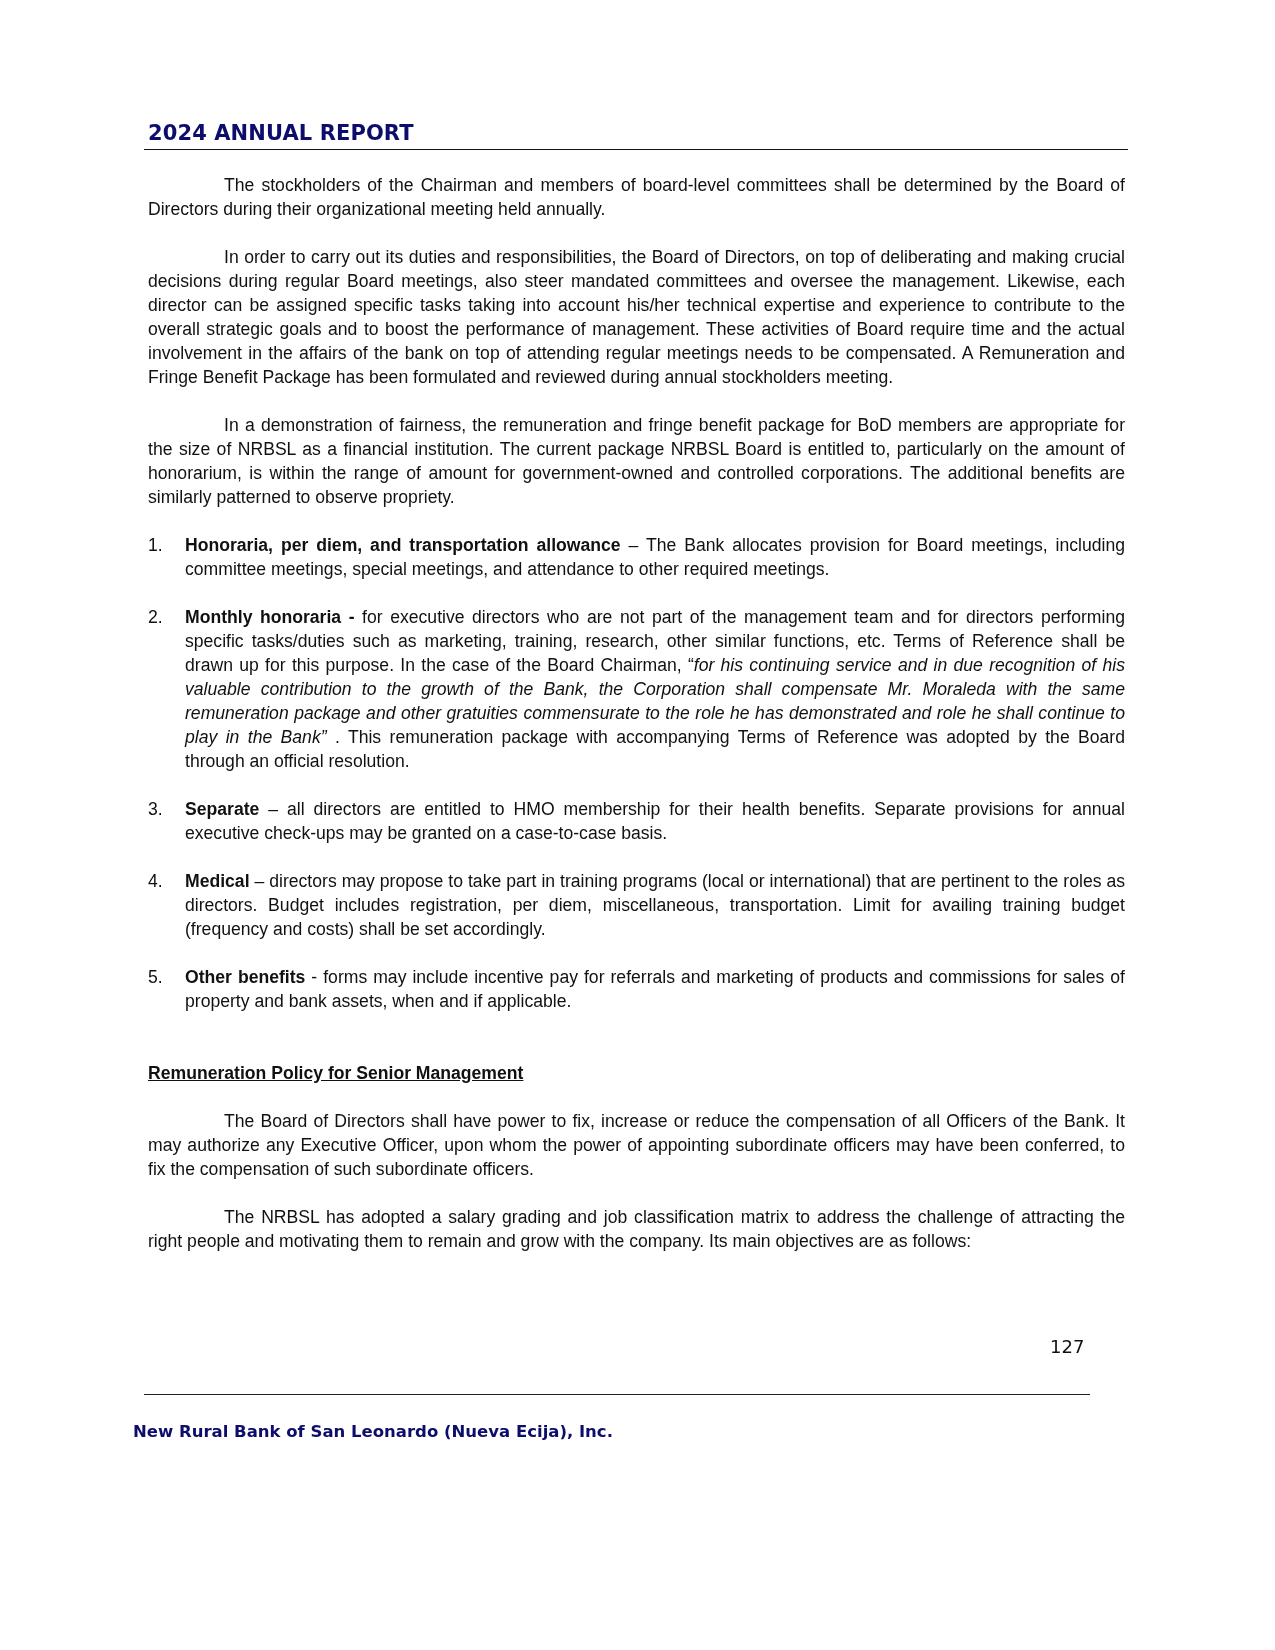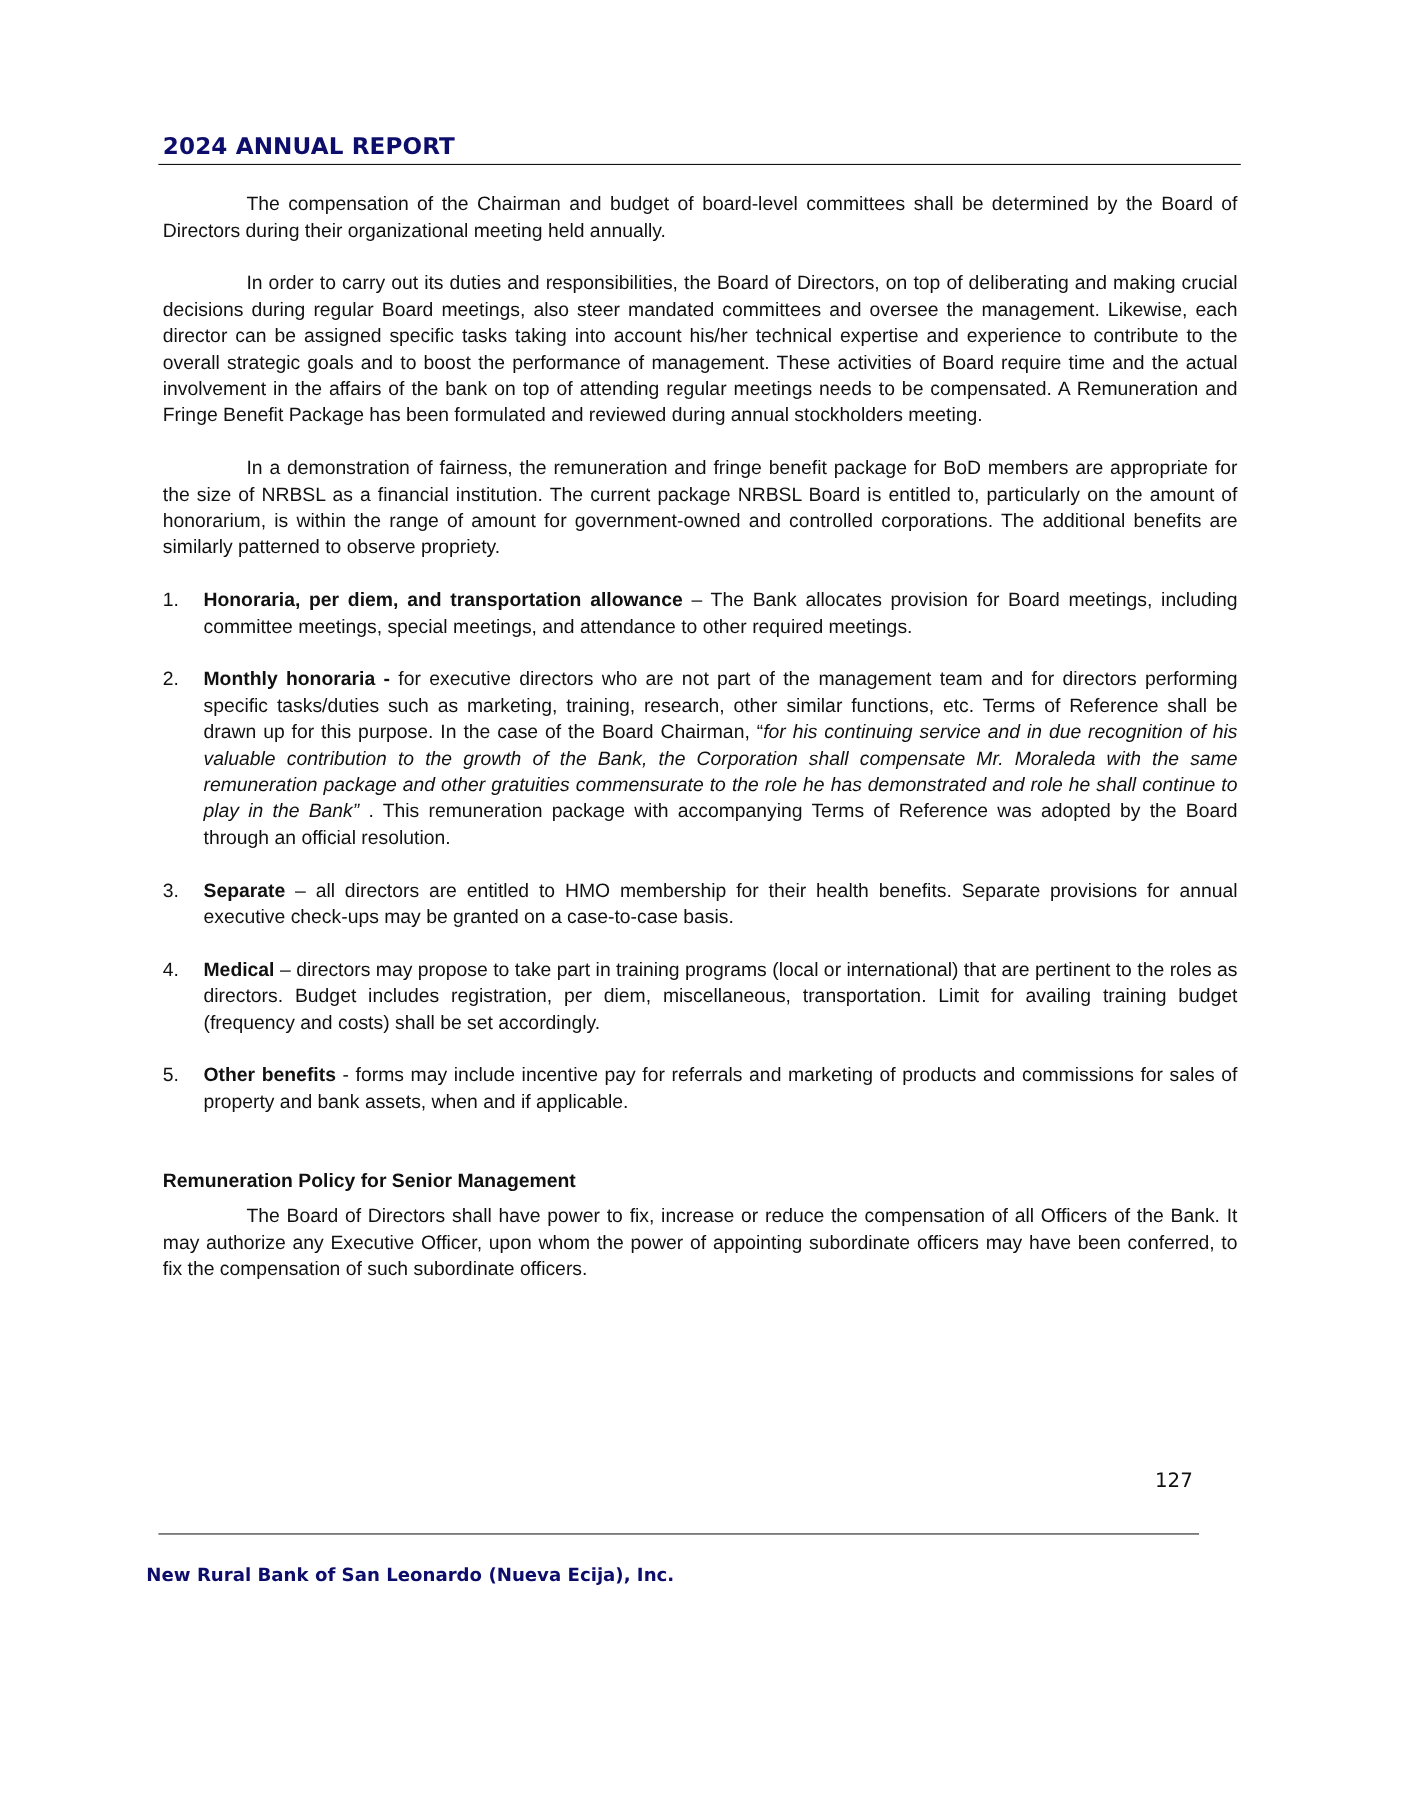--- a/index.html
+++ b/index.html
@@ -8,34 +8,34 @@
   .header-title { position:absolute; left:148px; top:121px; font-family:"DejaVu Sans", sans-serif;
          font-weight:bold; font-size:21px; color:#0d0d6b; letter-spacing:0.1px; }
   .header-rule { position:absolute; left:144px; top:149px; width:984px; height:0; border-top:1.6px solid #111; }
   .body { position:absolute; left:148px; top:173px; width:977px; font-size:17.6px; line-height:24px; }
   .para { text-align:justify; text-indent:76px; margin:0 0 24px 0; }
   .list { margin:0 0 24px 0; padding:0; list-style:none; }
   .list-item { position:relative; padding-left:37px; margin-bottom:24px; text-align:justify; }
   .list-num { position:absolute; left:0; top:0; }
   .b { font-weight:bold; }
   .i { font-style:italic; }
-  .section-heading { font-weight:bold; margin:48px 0 8px 0; }
+  .section-heading { font-weight:bold; margin:48px 0 24px 0;text-decoration:underline; }
   .footer-rule { position:absolute; left:144px; top:1394px; width:946px; height:0; border-top:1.4px solid #222; }
   .footer-org { position:absolute; left:133px; top:1422px; font-family:"DejaVu Sans", sans-serif; font-weight:bold;
          font-size:16.5px; color:#0d0d6b; }
   .footer-page { position:absolute; left:1050px; top:1336px; font-family:"DejaVu Sans", sans-serif; font-size:18px; color:#111; }
 </style>
 </head>
 <body>
 
 <div class="header-title">2024 ANNUAL REPORT</div>
 <div class="header-rule"></div>
 
 <div class="body">
-  <p class="para">The compensation of the Chairman and budget of board-level committees shall be determined by the Board of Directors during their organizational meeting held annually.</p>
+  <p class="para">The stockholders of the Chairman and members of board-level committees shall be determined by the Board of Directors during their organizational meeting held annually.</p>
   <p class="para">In order to carry out its duties and responsibilities, the Board of Directors, on top of deliberating and making crucial decisions during regular Board meetings, also steer mandated committees and oversee the management. Likewise, each director can be assigned specific tasks taking into account his/her technical expertise and experience to contribute to the overall strategic goals and to boost the performance of management. These activities of Board require time and the actual involvement in the affairs of the bank on top of attending regular meetings needs to be compensated. A Remuneration and Fringe Benefit Package has been formulated and reviewed during annual stockholders meeting.</p>
   <p class="para">In a demonstration of fairness, the remuneration and fringe benefit package for BoD members are appropriate for the size of NRBSL as a financial institution. The current package NRBSL Board is entitled to, particularly on the amount of honorarium, is within the range of amount for government-owned and controlled corporations. The additional benefits are similarly patterned to observe propriety.</p>
 
   <ol class="list">
     <li class="list-item">
       <span class="list-num">1.</span>
       <span class="b">Honoraria, per diem, and transportation allowance</span><span> – </span><span>The Bank allocates provision for Board meetings, including committee meetings, special meetings, and attendance to other required meetings.</span>
     </li>
     <li class="list-item">
       <span class="list-num">2.</span>
@@ -50,17 +50,18 @@
       <span class="b">Medical</span><span> – </span><span>directors may propose to take part in training programs (local or international) that are pertinent to the roles as directors. Budget includes registration, per diem, miscellaneous, transportation. Limit for availing training budget (frequency and costs) shall be set accordingly.</span>
     </li>
     <li class="list-item">
       <span class="list-num">5.</span>
       <span class="b">Other benefits</span><span> - </span><span>forms may include incentive pay for referrals and marketing of products and commissions for sales of property and bank assets, when and if applicable.</span>
     </li>
   </ol>
 
   <div class="section-heading">Remuneration Policy for Senior Management</div>
   <p class="para">The Board of Directors shall have power to fix, increase or reduce the compensation of all Officers of the Bank. It may authorize any Executive Officer, upon whom the power of appointing subordinate officers may have been conferred, to fix the compensation of such subordinate officers.</p>
+  <p class="para">The NRBSL has adopted a salary grading and job classification matrix to address the challenge of attracting the right people and motivating them to remain and grow with the company. Its main objectives are as follows:</p>
 </div>
 
 <div class="footer-rule"></div>
 <div class="footer-org">New Rural Bank of San Leonardo (Nueva Ecija), Inc.</div>
 <div class="footer-page">127</div>
 
 </body></html>

